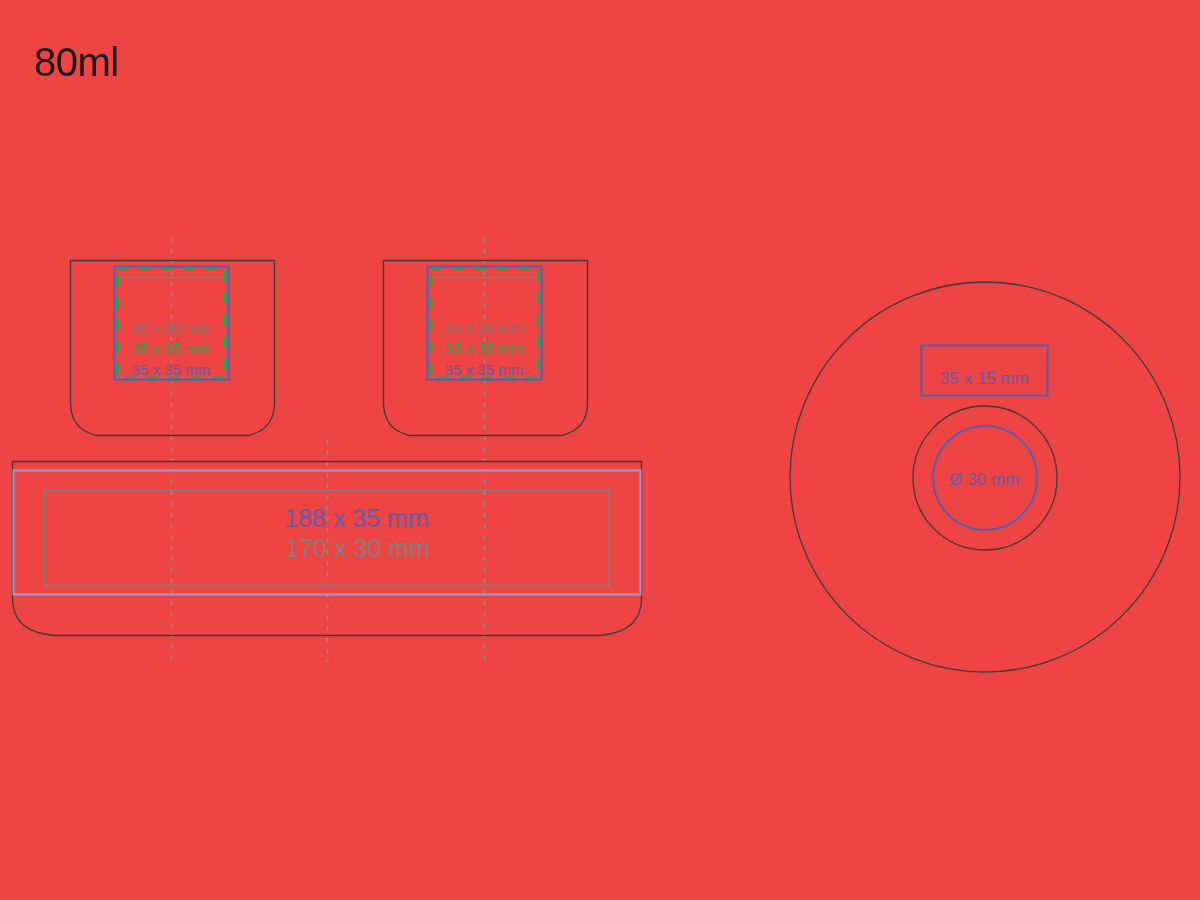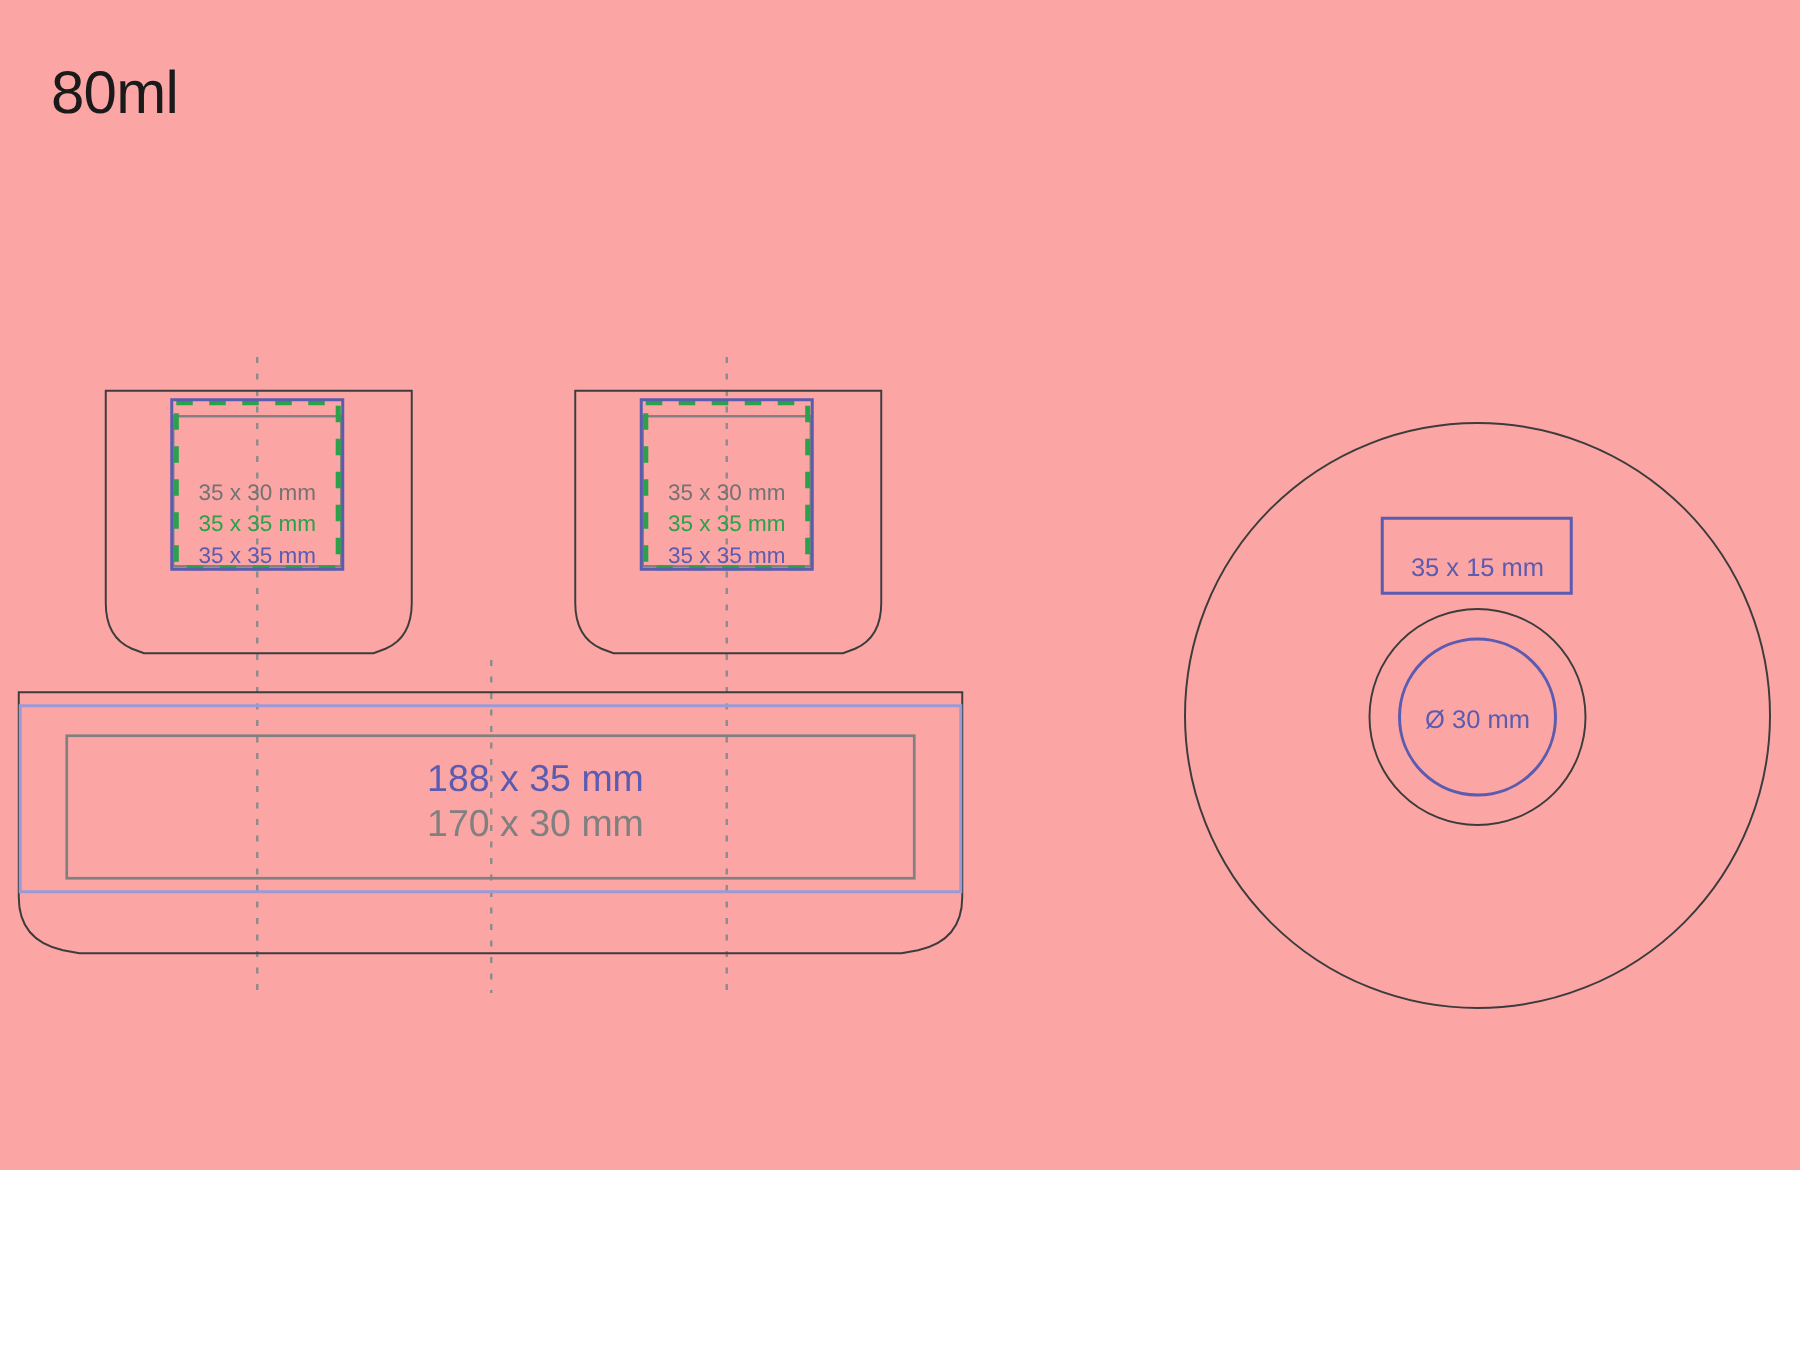--- a/index.html
+++ b/index.html
@@ -8,22 +8,22 @@
     padding: 0;
     background: #ffffff;
   }
   body {
     font-family: "Liberation Sans", sans-serif;
     -webkit-font-smoothing: antialiased;
   }
   #page {
     position: relative;
     width: 1200px;
-    height: 780px;
-    background: #fca5a5;
+    height: 900px;
+    background: #ef4444;
     overflow: hidden;
   }
   #page-title {
     position: absolute;
     left: 34px;
     top: 38px;
     font-size: 40px;
     line-height: 48px;
     font-weight: 400;
     color: #1a1a1a;

